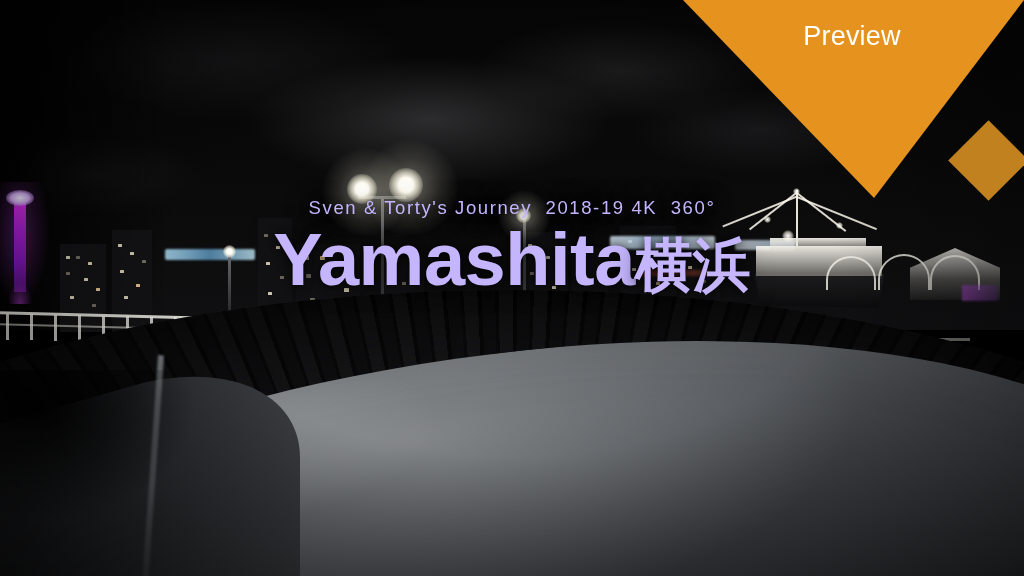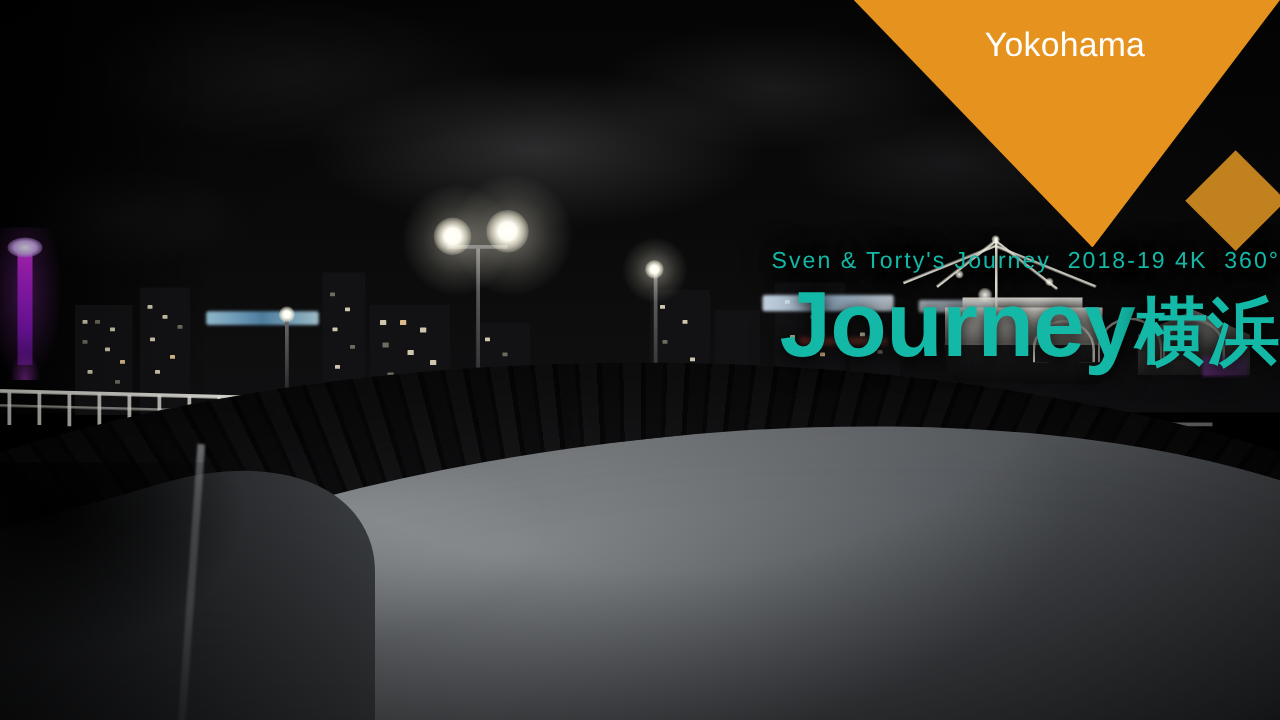--- a/index.html
+++ b/index.html
@@ -171,21 +171,21 @@
     box-shadow:0 0 4px 1px rgba(255,255,255,.55);}
 
   .vignette{
     position:absolute;inset:0;pointer-events:none;
     background:radial-gradient(ellipse 80% 78% at 50% 48%, rgba(0,0,0,0) 40%, rgba(0,0,0,.55) 88%, rgba(0,0,0,.80) 100%);
   }
 
   
   .title-block{
     position:absolute;left:0;top:198px;width:1024px;
-    text-align:right;color:#14b8a6;
+    text-align:center;color:#c4b5fd;
     text-shadow:0 1px 10px rgba(0,0,0,.75),0 0 26px rgba(0,0,0,.55);
     z-index:6;
   }
   .kicker{
     font-size:18.5px;font-weight:500;letter-spacing:1.6px;
     white-space:pre;line-height:1.1;margin:0 0 4px 0;
   }
   .main-title{
     font-size:74px;font-weight:700;letter-spacing:-0.5px;line-height:1.02;
     white-space:pre;margin:0;
@@ -381,24 +381,24 @@
     <div class="ledge-hi"></div>
     <div class="ledge-left"></div>
     <div class="ledge-edge"></div>
     <div class="shadow-corner-l"></div>
 
     <div class="vignette"></div>
   </div>
 
   <div class="title-block">
     <div class="kicker">Sven &amp; Torty's Journey  2018-19 4K  360°</div>
-    <div class="main-title"><span>Journey</span><span class="jp">横浜</span></div>
+    <div class="main-title"><span>Yamashita</span><span class="jp">横浜</span></div>
   </div>
 
   <div class="badge">
     <div class="badge-tri"></div>
     <div class="badge-inner">
-      <div class="badge-preview">Yokohama</div>
+      <div class="badge-preview">Preview</div>
     </div>
   </div>
   <div class="diamond"></div>
 
 </div>
 
 </body></html>

